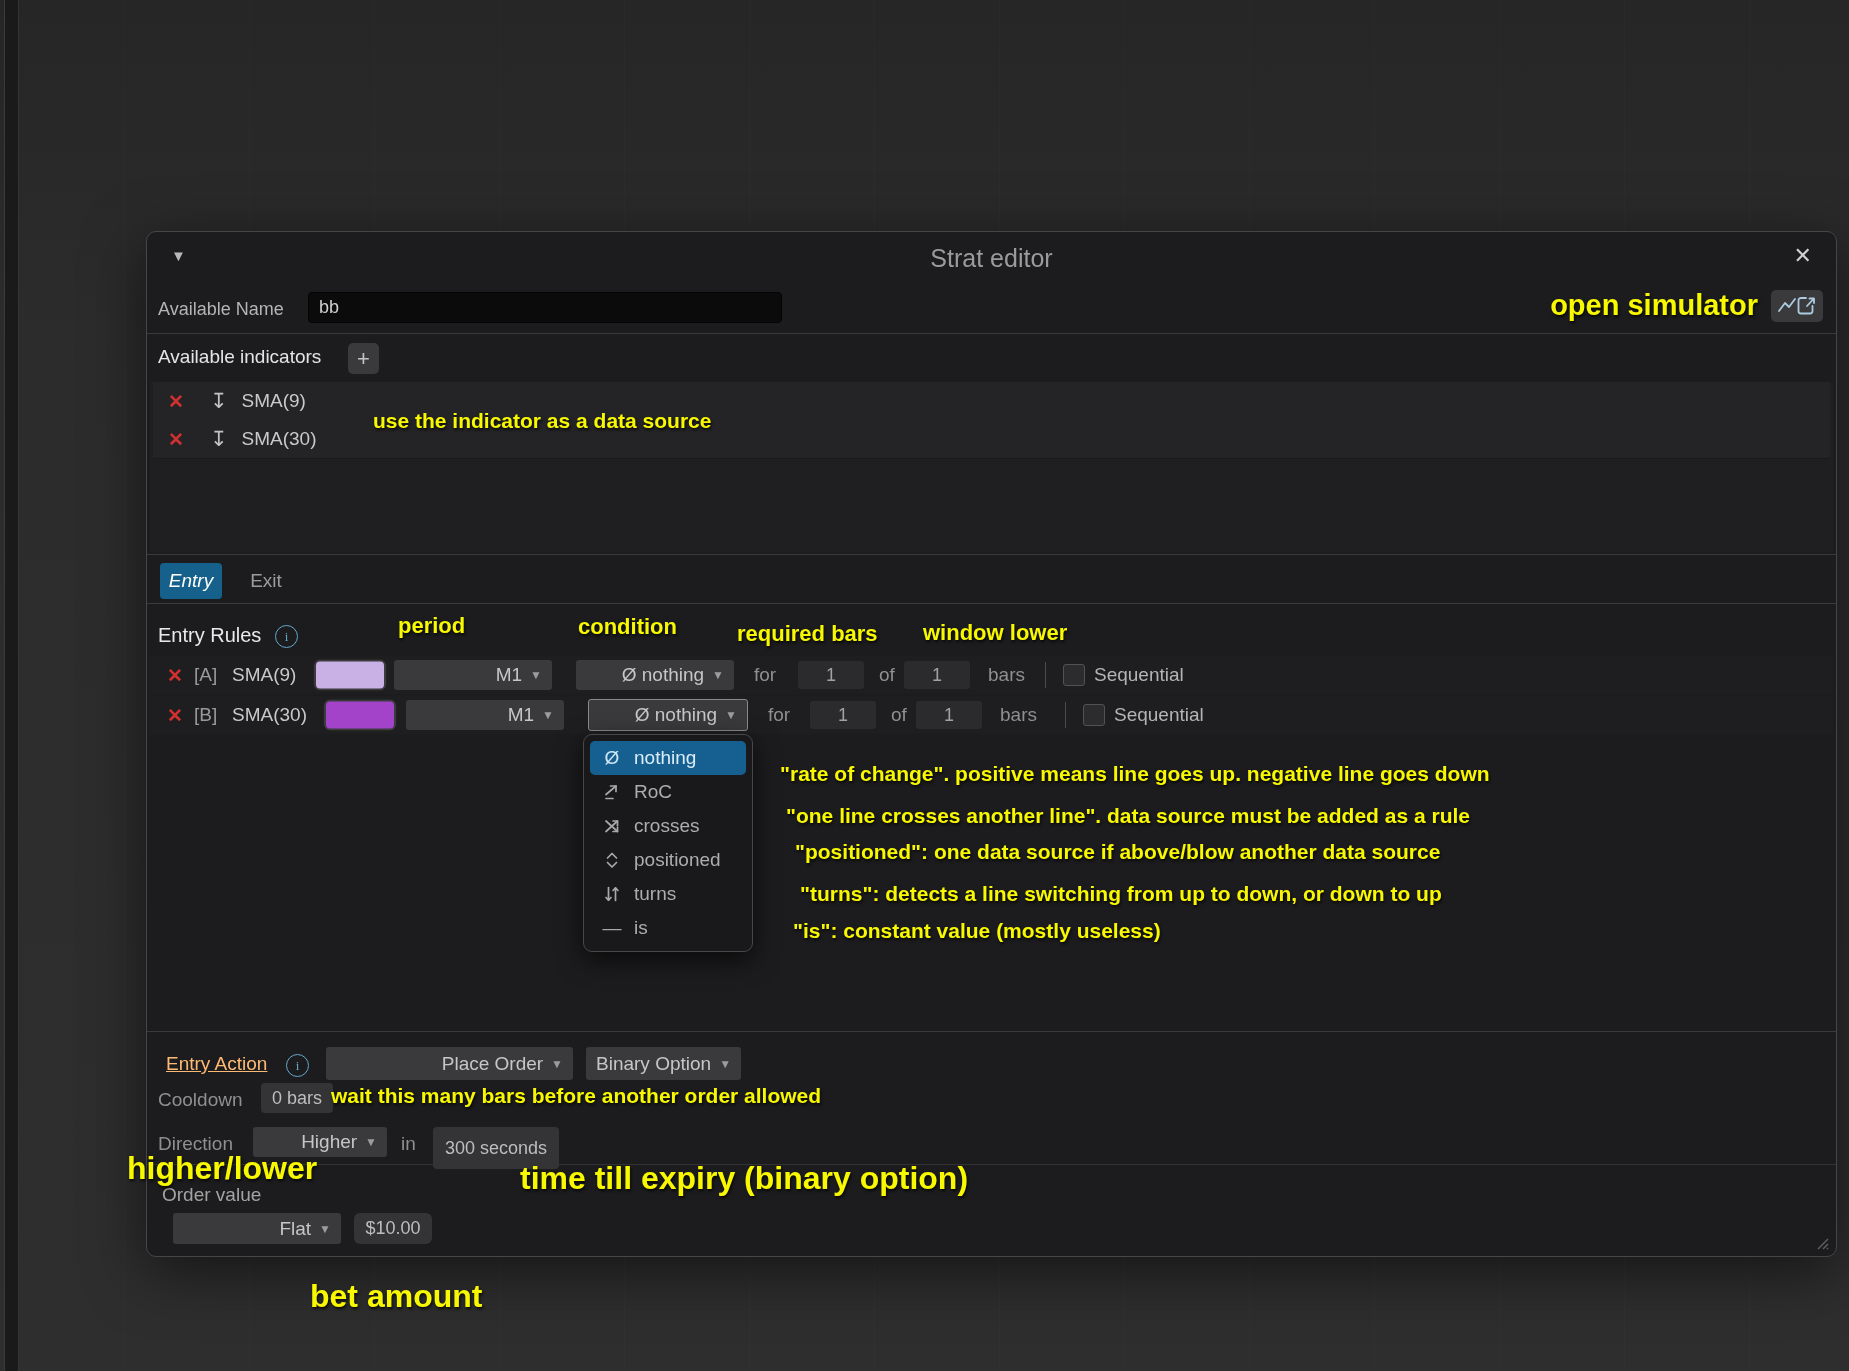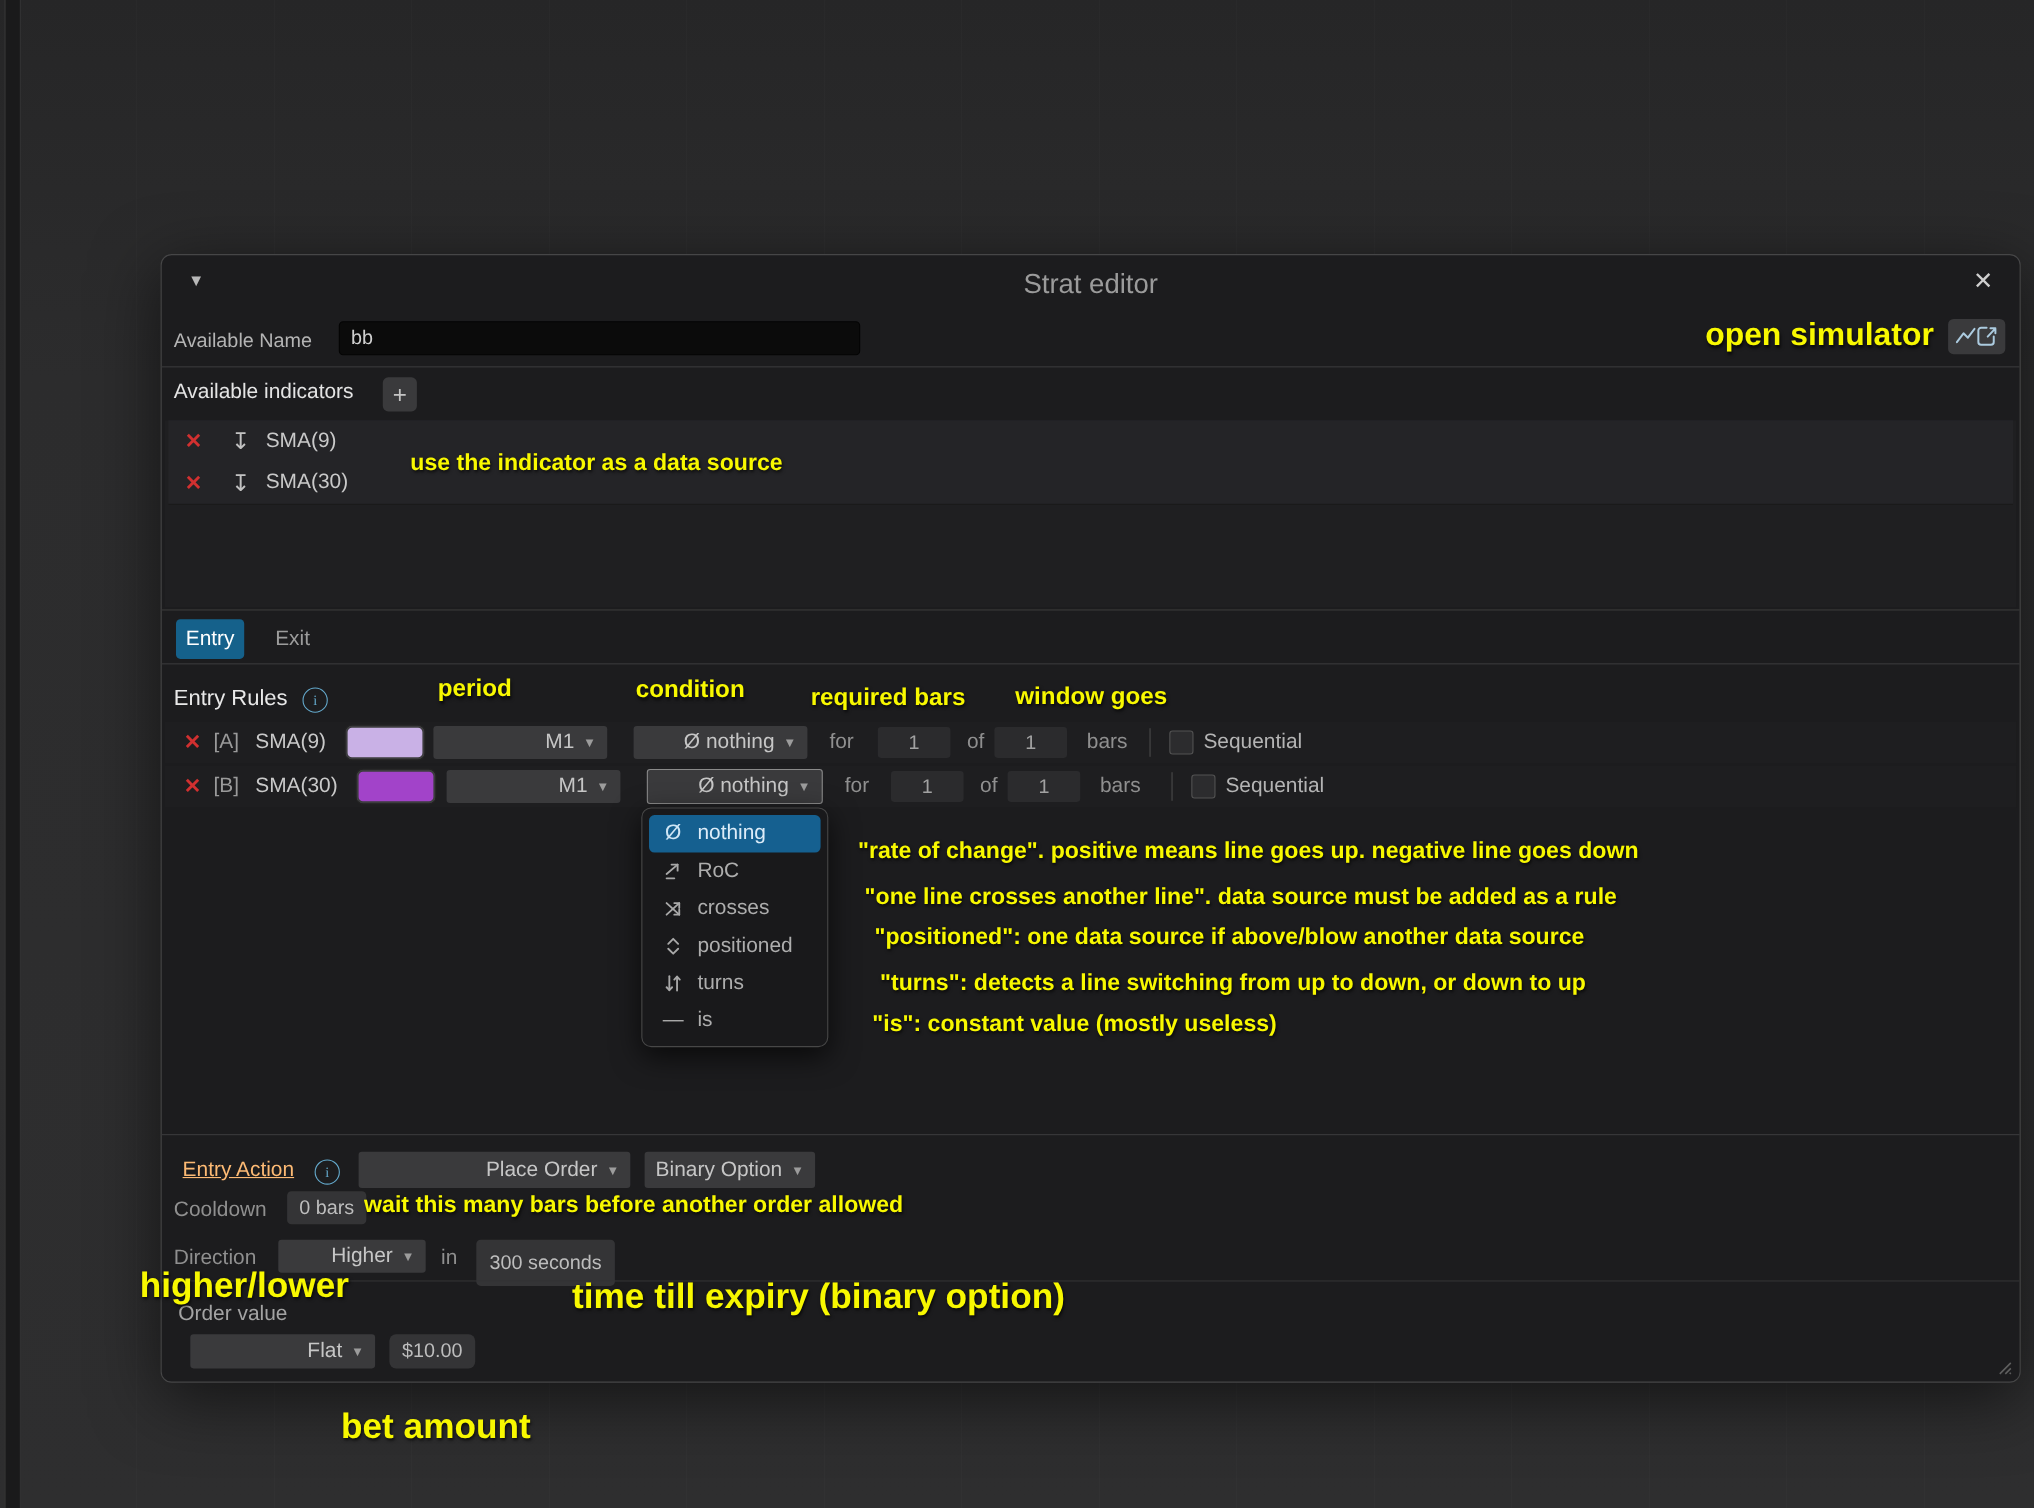--- a/index.html
+++ b/index.html
@@ -95,21 +95,21 @@
       </div>
       <div class="indrow" style="top:38px;">
         <span class="redx" style="margin-left:15px;">✕</span>
         <span style="margin-left:26px;color:#c2c2c2;font-size:21px;">↧</span>
         <span style="margin-left:14px;color:#c9c9c9;font-size:19px;">SMA(30)</span>
       </div>
     </div>
 
     <div class="divider" style="top:322px;"></div>
 
-    <div class="abs tab-entry" style="left:13px;top:331px;width:62px;height:36px;">Entry</div>
+    <div class="abs tab-entry" style="left:13px;top:331px;width:62px;height:36px;font-style:italic;">Entry</div>
     <div class="abs tab-exit" style="left:92px;top:331px;width:54px;height:36px;">Exit</div>
 
     <div class="divider" style="top:371px;"></div>
 
     <span class="abs lbl-light" style="left:11px;top:392px;font-size:20px;color:#e9e9e9;">Entry Rules</span>
     <div class="abs info" style="left:128px;top:393px;">i</div>
 
     <div class="rulerow" style="top:424px;">
       <span class="rc redx" style="left:17px;">✕</span>
       <span class="rc" style="left:44px;color:#9a9a9a;font-size:19px;">[A]</span>
@@ -245,21 +245,21 @@
       <path d="M19 9 L9 19"></path>
         <path d="M19 14 L14 19"></path>
         <path d="M19 18 L18 19"></path>
     </svg>
   </div>
 
   <span class="abs yellow y-sm" style="left:373px;top:409px;">use the indicator as a data source</span>
   <span class="abs yellow y-md" style="left:398px;top:613px;">period</span>
   <span class="abs yellow y-md" style="left:578px;top:614px;">condition</span>
   <span class="abs yellow y-md" style="left:737px;top:621px;">required bars</span>
-  <span class="abs yellow y-md" style="left:923px;top:620px;">window goes</span>
+  <span class="abs yellow y-md" style="left:923px;top:620px;">window lower</span>
   <span class="abs yellow y-sm" style="left:780px;top:762px;">"rate of change". positive means line goes up. negative line goes down</span>
   <span class="abs yellow y-sm" style="left:786px;top:804px;">"one line crosses another line". data source must be added as a rule</span>
   <span class="abs yellow y-sm" style="left:795px;top:840px;">"positioned": one data source if above/blow another data source</span>
   <span class="abs yellow y-sm" style="left:800px;top:882px;">"turns": detects a line switching from up to down, or down to up</span>
   <span class="abs yellow y-sm" style="left:793px;top:919px;">"is": constant value (mostly useless)</span>
   <span class="abs yellow y-sm" style="left:331px;top:1084px;">wait this many bars before another order allowed</span>
   <span class="abs yellow y-lg" style="left:127px;top:1150px;">higher/lower</span>
   <span class="abs yellow y-lg" style="left:520px;top:1160px;">time till expiry (binary option)</span>
   <span class="abs yellow y-lg" style="left:310px;top:1278px;">bet amount</span>
 </div>

